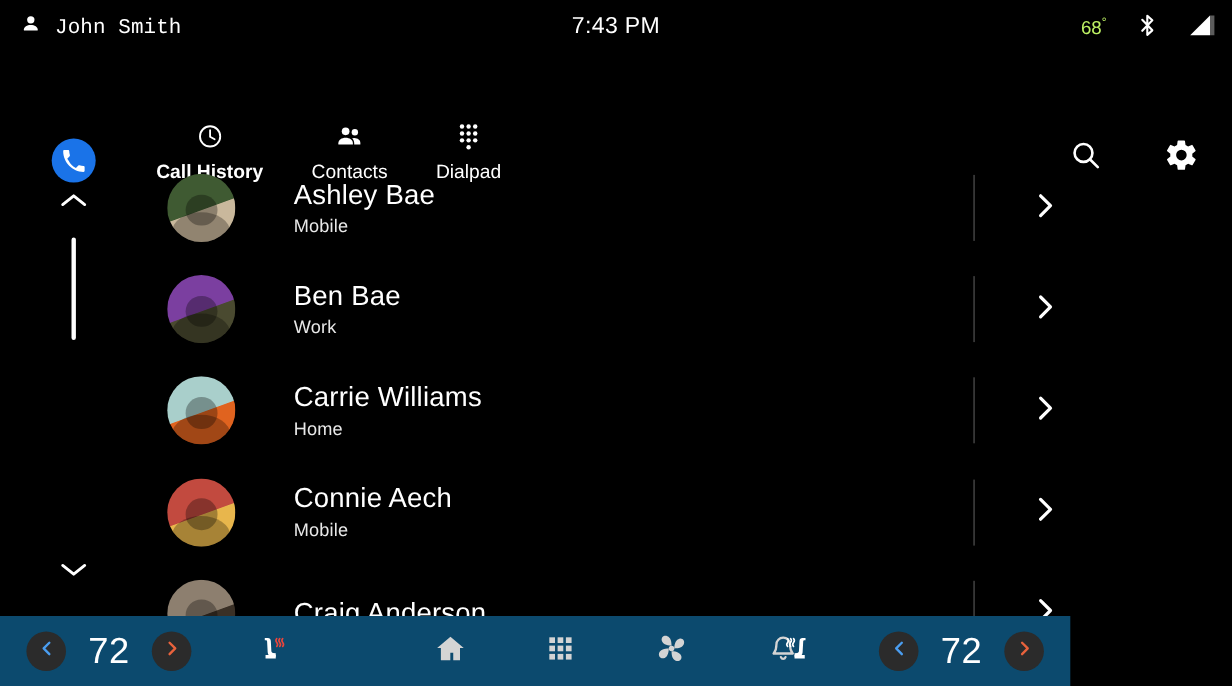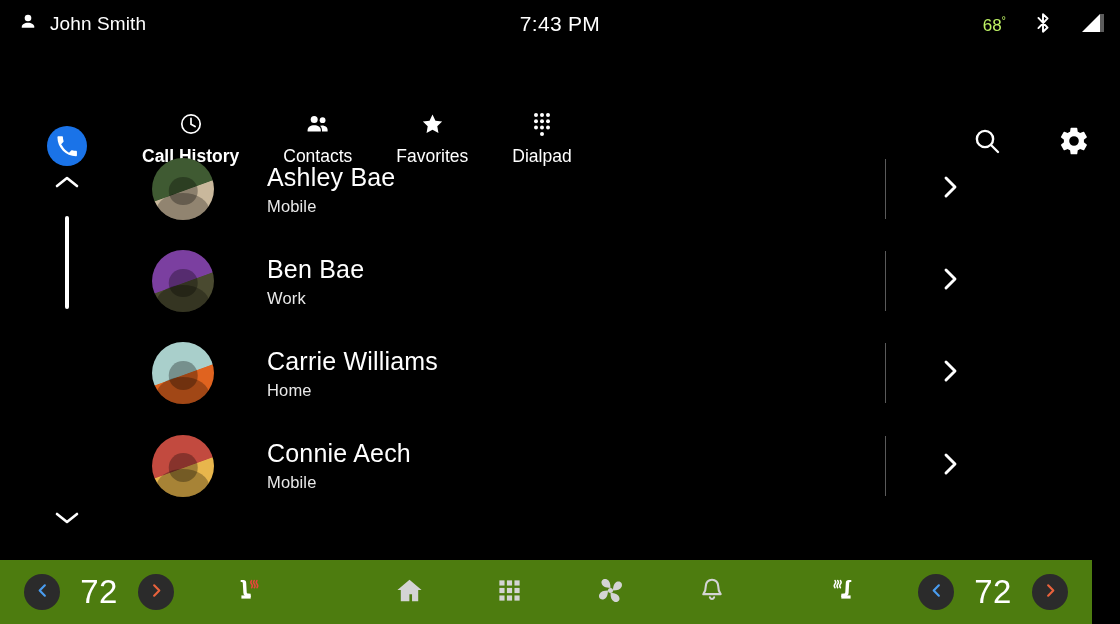--- a/index.html
+++ b/index.html
@@ -7,21 +7,21 @@
     width:1120px; height:624px;
     background:#000; overflow:hidden;
     font-family:"Liberation Sans", sans-serif;
     color:#fff;
     -webkit-font-smoothing:antialiased;
   }
   .screen { position:relative; width:1120px; height:624px; background:#000; }
 
   
   .statusbar { position:absolute; top:0; left:0; width:1120px; height:53px; }
-  .sb-user { position:absolute; left:18px; top:12px; display:flex; align-items:center; gap:12px; }
+  .sb-user { position:absolute; left:18px; top:12px; display:flex; align-items:center; gap:12px;font-family:Liberation Mono, monospace; }
   .sb-user-name { font-size:19px; font-weight:400; color:#fff; letter-spacing:.1px; }
   .sb-clock {
     position:absolute; left:0; top:12px; width:1120px; text-align:center;
     font-size:21px; font-weight:400; color:#fff; letter-spacing:.3px;
   }
   .sb-right { position:absolute; right:14px; top:10px; display:flex; align-items:center; gap:26px; }
   .sb-temp { font-size:17px; color:#bef264; }
   .sb-temp sup { font-size:11px; vertical-align:super; }
 
   
@@ -66,21 +66,21 @@
     width:86%; height:58%; transform:translateX(-50%);
     border-radius:50% 50% 0 0; background:rgba(0,0,0,.28);
   }
   .rowtext { position:absolute; left:267px; }
   .rowname { font-size:25px; font-weight:400; color:#fff; line-height:1.16; letter-spacing:.2px; }
   .rowsub { font-size:16.5px; color:#e8e8e8; margin-top:5px; letter-spacing:.15px; }
   .divider { position:absolute; left:885px; top:16px; width:1px; height:60px; background:#5a5a5a; }
   .chevron-btn { position:absolute; left:925px; top:50%; transform:translateY(-50%); width:52px; height:52px; display:flex; align-items:center; justify-content:center; cursor:pointer; }
 
   
-  .bottombar { position:absolute; bottom:0; left:0; width:1092px; height:64px; background:#4d7c0f; display:flex; align-items:center; }
+  .bottombar { position:absolute; bottom:0; left:0; width:973px; height:64px; background:#0c4a6e; display:flex; align-items:center; }
   .climate { display:flex; align-items:center; gap:10px; }
   .climate.left { position:absolute; left:24px; }
   .climate.right { position:absolute; right:24px; }
   .circ-btn {
     width:36px; height:36px; border-radius:50%; background:#2b2b2b;
     display:flex; align-items:center; justify-content:center; cursor:pointer; flex:none;
   }
   .temp-val { font-size:33px; font-weight:300; color:#fff; min-width:58px; text-align:center; letter-spacing:.5px; }
   .seat-btn { cursor:pointer; display:flex; align-items:center; justify-content:center; }
   .seat-left { position:absolute; left:228px; }
@@ -146,28 +146,20 @@
           <svg width="26" height="24" viewBox="0 0 26 24" fill="#fff">
             <circle cx="9.2" cy="7.4" r="3.5"></circle>
             <circle cx="17.6" cy="8.2" r="2.9"></circle>
             <path d="M2.6 18.2c0-3 3-4.9 6.6-4.9s6.6 1.9 6.6 4.9v1.2H2.6z"></path>
             <path d="M17.2 13.4c3 .15 5.4 1.75 5.4 4.3v1.7h-5.6v-1.2c0-1.85-.75-3.4-1.9-4.5a9 9 0 0 1 2.1-.3z"></path>
           </svg>
         </span>
         <span class="tab-label">Contacts</span>
       </div>
 
-      <div class="tab">
-        <span class="tab-icon">
-          <svg width="25" height="24" viewBox="0 0 24 24" fill="#fff">
-            <path d="M12 2.6l2.95 6.1 6.7.92-4.87 4.66 1.18 6.66L12 17.72 6.04 20.94l1.18-6.66L2.35 9.62l6.7-.92z"></path>
-          </svg>
-        </span>
-        <span class="tab-label">Favorites</span>
-      </div>
 
       <div class="tab">
         <span class="tab-icon">
           <svg width="24" height="26" viewBox="0 0 24 26" fill="#fff">
             <circle cx="6" cy="4" r="2"></circle>
               <circle cx="12" cy="4" r="2"></circle>
               <circle cx="18" cy="4" r="2"></circle>
             <circle cx="6" cy="10.3" r="2"></circle>
               <circle cx="12" cy="10.3" r="2"></circle>
               <circle cx="18" cy="10.3" r="2"></circle>
@@ -276,20 +268,34 @@
             <div class="rowname">Connie Aech</div>
             <div class="rowsub">Mobile</div>
           </div>
           <div class="divider"></div>
           <div class="chevron-btn">
             <span><svg width="22" height="26" viewBox="0 0 22 26" fill="none" stroke="#fff" stroke-width="2.9" stroke-linecap="round" stroke-linejoin="round">
                 <path d="M6 4 L15 13 L6 22"></path>
               </svg></span>
           </div>
         </div>
+        <div class="row">
+          <div class="avatar">
+            <div class="ph" style="background: linear-gradient(160deg, rgb(141, 127, 111) 0%, rgb(141, 127, 111) 52%, rgb(58, 48, 38) 53%, rgb(58, 48, 38) 100%);"></div>
+          </div>
+          <div class="rowtext">
+            <div class="rowname">Craig Anderson</div>
+          </div>
+          <div class="divider"></div>
+          <div class="chevron-btn">
+            <span><svg width="22" height="26" viewBox="0 0 22 26" fill="none" stroke="#fff" stroke-width="2.9" stroke-linecap="round" stroke-linejoin="round">
+                <path d="M6 4 L15 13 L6 22"></path>
+              </svg></span>
+          </div>
+        </div>
       </div>
   </div>
 
   <div class="bottombar">
 
     <div class="climate left">
       <span class="circ-btn">
         <span>
           <svg width="15" height="15" viewBox="0 0 16 16" fill="none" stroke="#4a9df0" stroke-width="2.3" stroke-linecap="round" stroke-linejoin="round">
             <path d="M10.5 2.5 L5 8 L10.5 13.5"></path>

